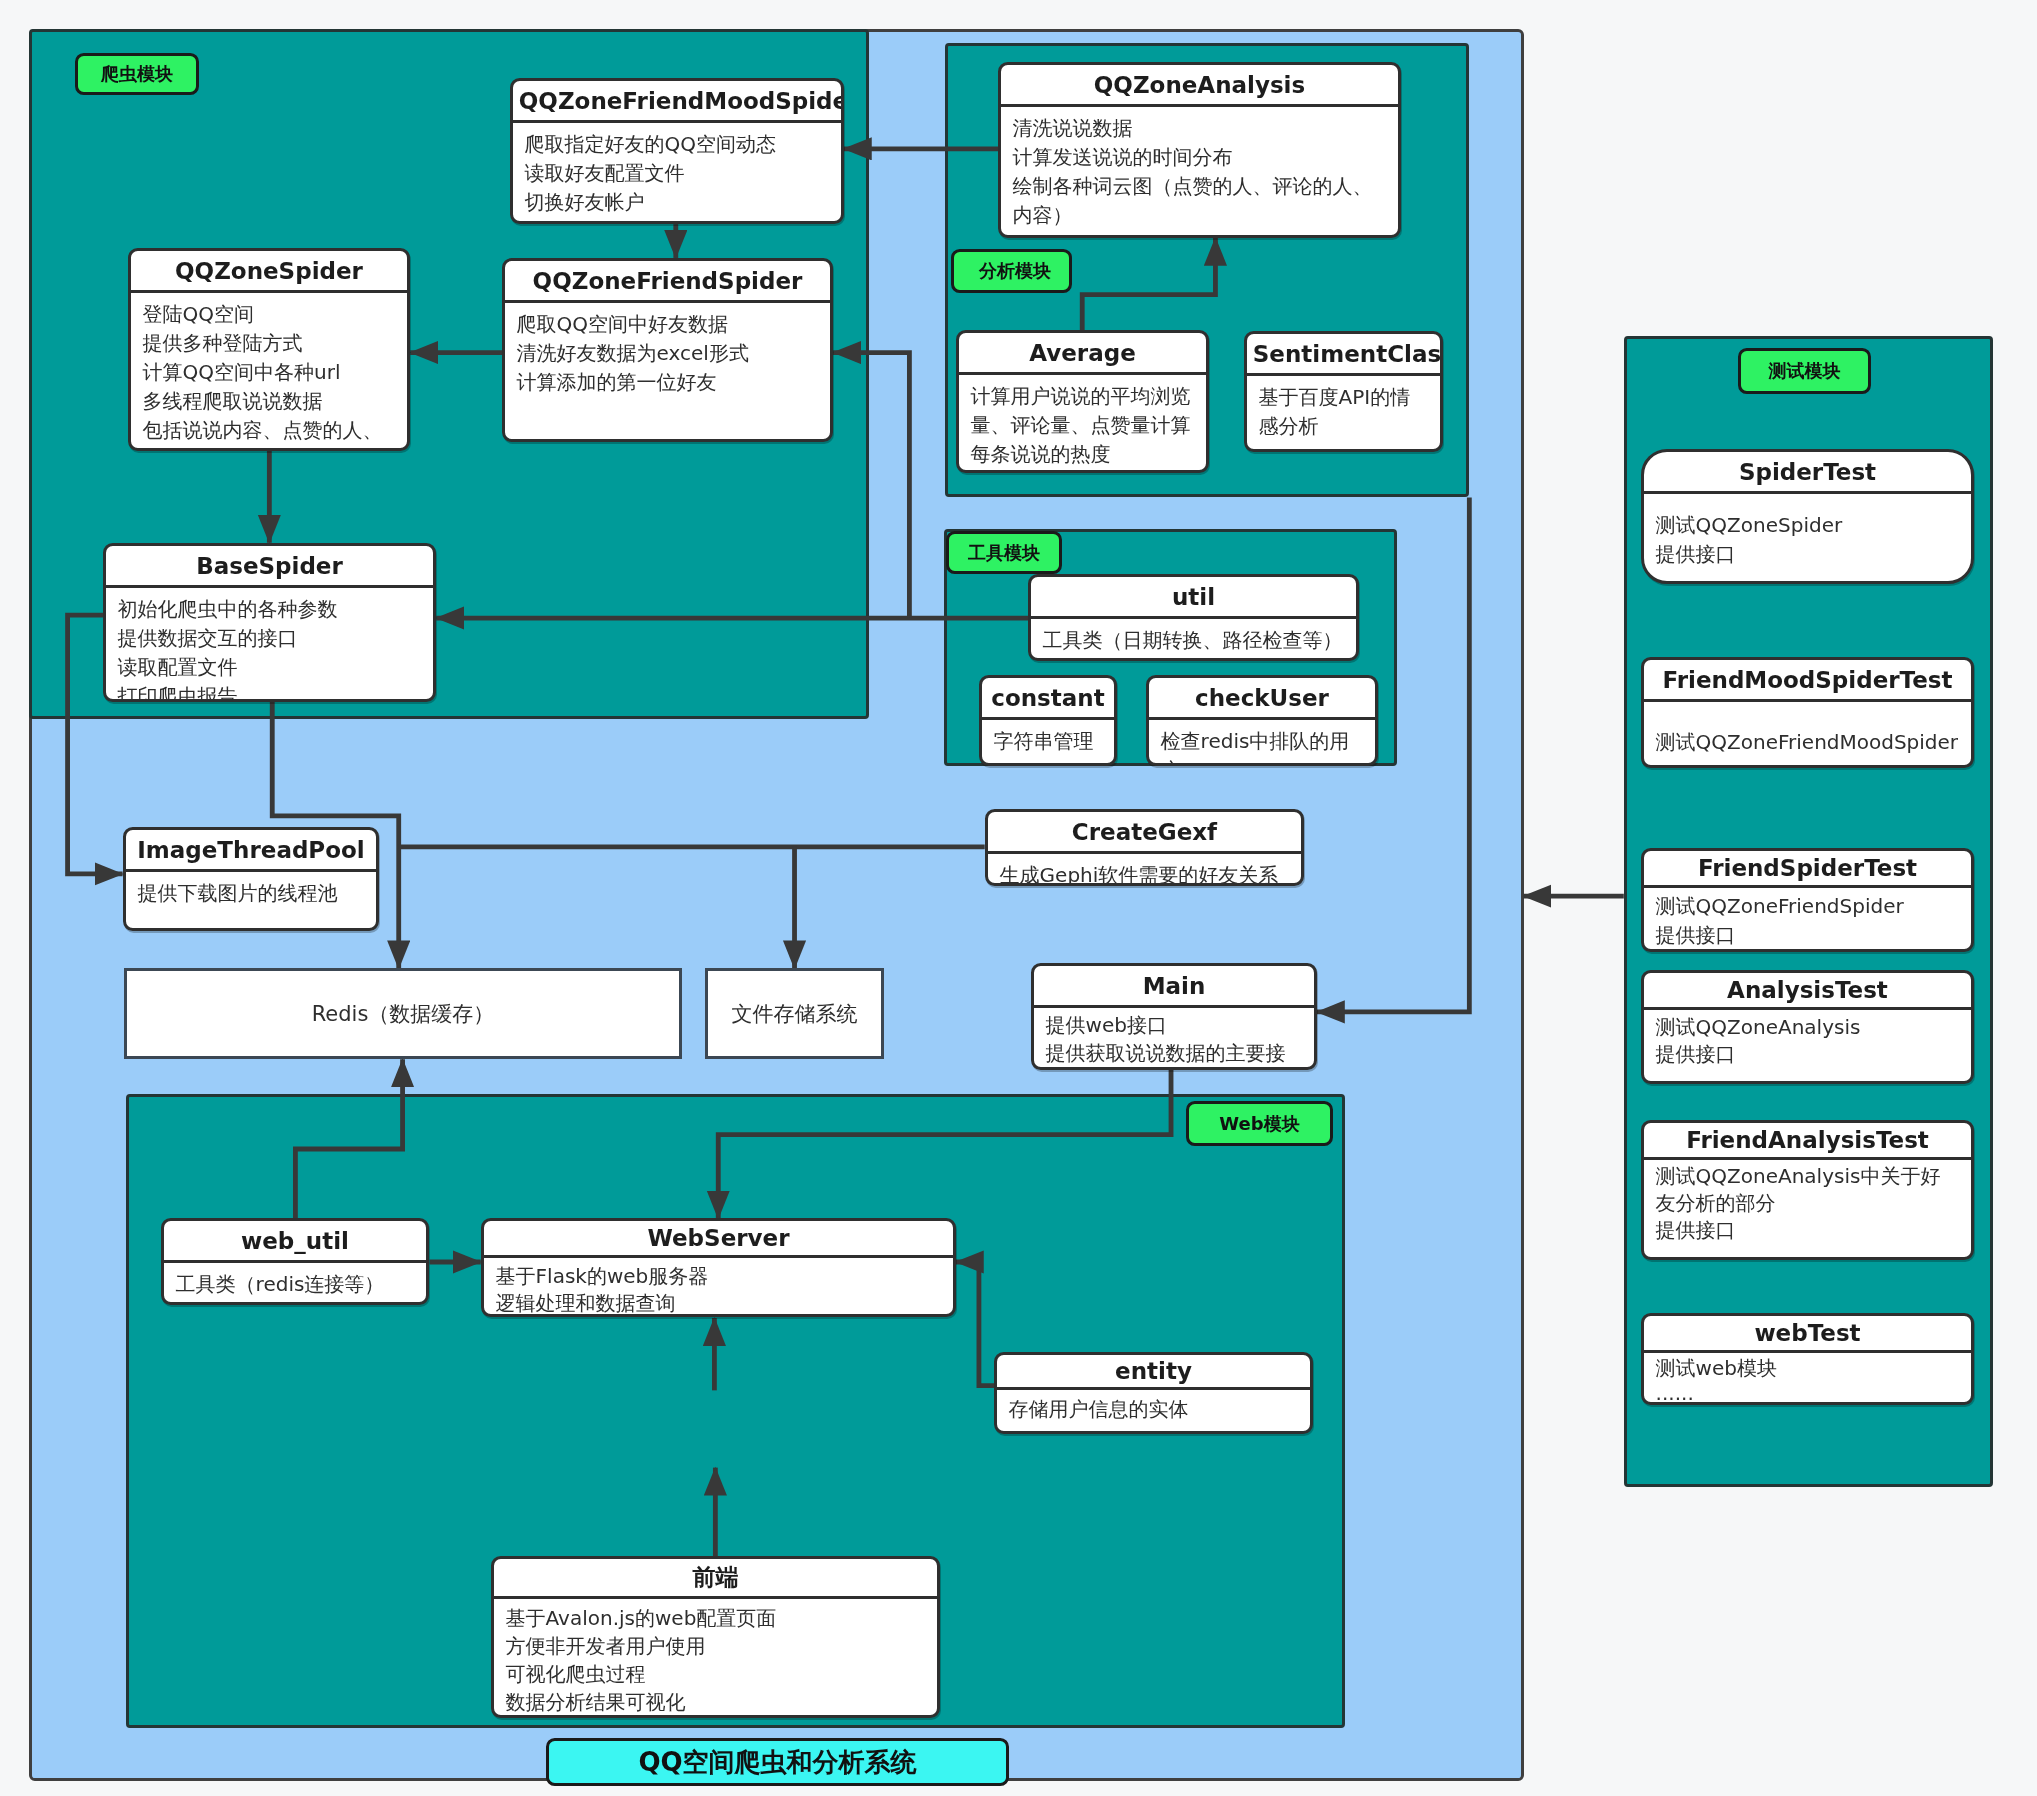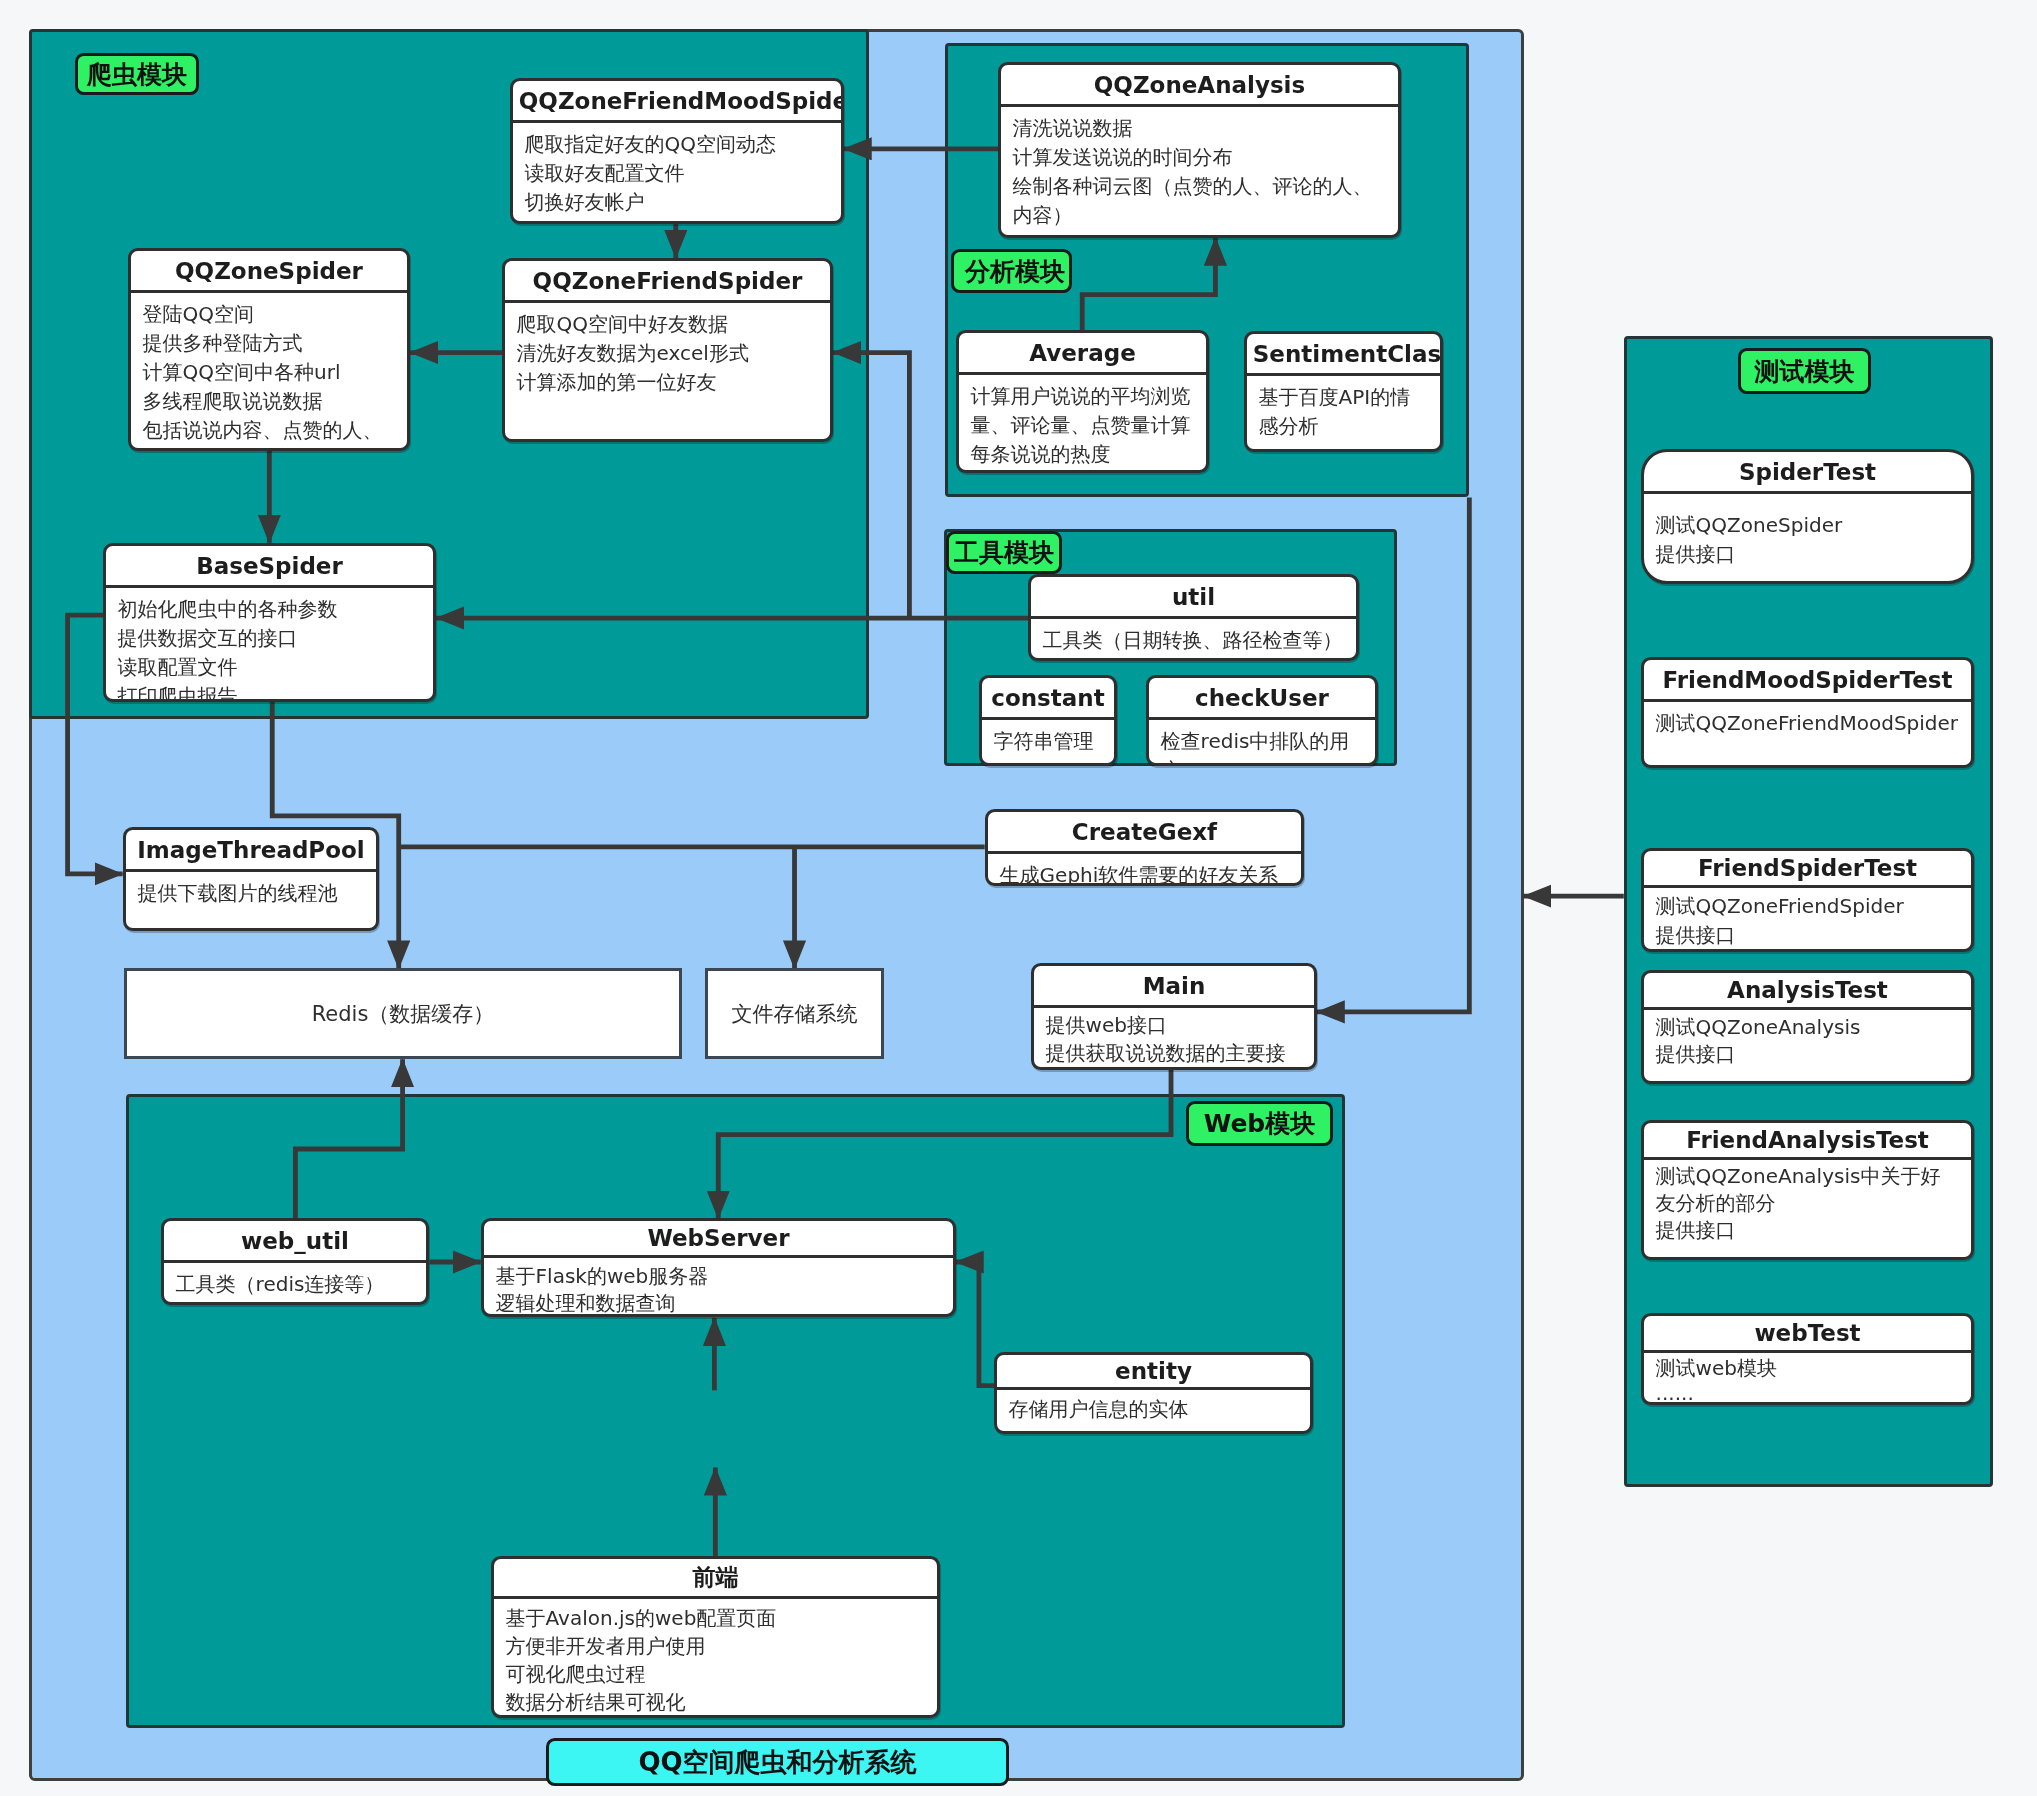--- a/index.html
+++ b/index.html
@@ -9,21 +9,21 @@
   .module{background:#009b99;border:3.9px solid #243535;border-radius:3.9px;}
   .wires{position:absolute;left:0;top:0;width:2037px;height:1797px;pointer-events:none;}
   .cbox{position:absolute;box-sizing:border-box;background:#ffffff;border:3.9px solid #2f2f2f;border-radius:9.7px;
         display:flex;flex-direction:column;box-shadow:1px 1.9px 0 rgba(0,0,0,0.25);}
   .cbox-title{flex:0 0 auto;border-bottom:3.9px solid #2f2f2f;font-weight:700;font-size:23px;color:#1d1d1d;
         text-align:center;padding:6.8px 5.8px 5.8px 5.8px;white-space:nowrap;overflow:hidden;}
   .cbox-body{flex:1 1 auto;padding:7.7px 11.6px;font-size:20px;color:#2e2e2e;line-height:29px;overflow:hidden;}
   .plainbox{position:absolute;box-sizing:border-box;background:#ffffff;border:3.9px solid #3c4753;
         display:flex;align-items:center;justify-content:center;font-size:21px;color:#2e2e2e;}
   .modlabel{position:absolute;box-sizing:border-box;background:#2ef263;border:3.9px solid #1a1a1a;border-radius:8.7px;
-        display:flex;align-items:center;justify-content:center;font-size:25px;font-weight:700;color:#111;}
+        display:flex;align-items:center;justify-content:center;font-size:18px;font-weight:700;color:#111;}
   .syslabel{position:absolute;box-sizing:border-box;background:#3bf6f2;border:3.9px solid #1a1a1a;border-radius:8.7px;
         display:flex;align-items:center;justify-content:center;font-size:26px;font-weight:700;color:#111;}
   .ln{white-space:normal;}
 </style>
 </head>
 <body>
 
 <div class="canvas">
 
   <div class="abs container-blue" style="left:29px;top:29px;width:1495px;height:1752px;"></div>
@@ -195,21 +195,21 @@
       </div>
   </div>
 
   <div class="cbox" style="left:1641px;top:449px;width:333px;height:135px;border-radius:26px;">
     <div class="cbox-title">SpiderTest</div>
     <div class="cbox-body" style="padding-top:17.4px;">
         <div class="ln">测试QQZoneSpider</div>
         <div class="ln">提供接口</div>
       </div>
   </div>
-  <div class="cbox" style="left:1641px;top:657px;width:333px;height:111px;">
+  <div class="cbox" style="left:1641px;top:657px;width:333px;height:111px;gap:19px;">
     <div class="cbox-title">FriendMoodSpiderTest</div>
     <div class="cbox-body">
         <div class="ln">测试QQZoneFriendMoodSpider</div>
       </div>
   </div>
   <div class="cbox" style="left:1641px;top:848px;width:333px;height:104px;">
     <div class="cbox-title" style="padding:3.9px;">FriendSpiderTest</div>
     <div class="cbox-body" style="padding-top:3.9px;">
         <div class="ln">测试QQZoneFriendSpider</div>
         <div class="ln">提供接口</div>

